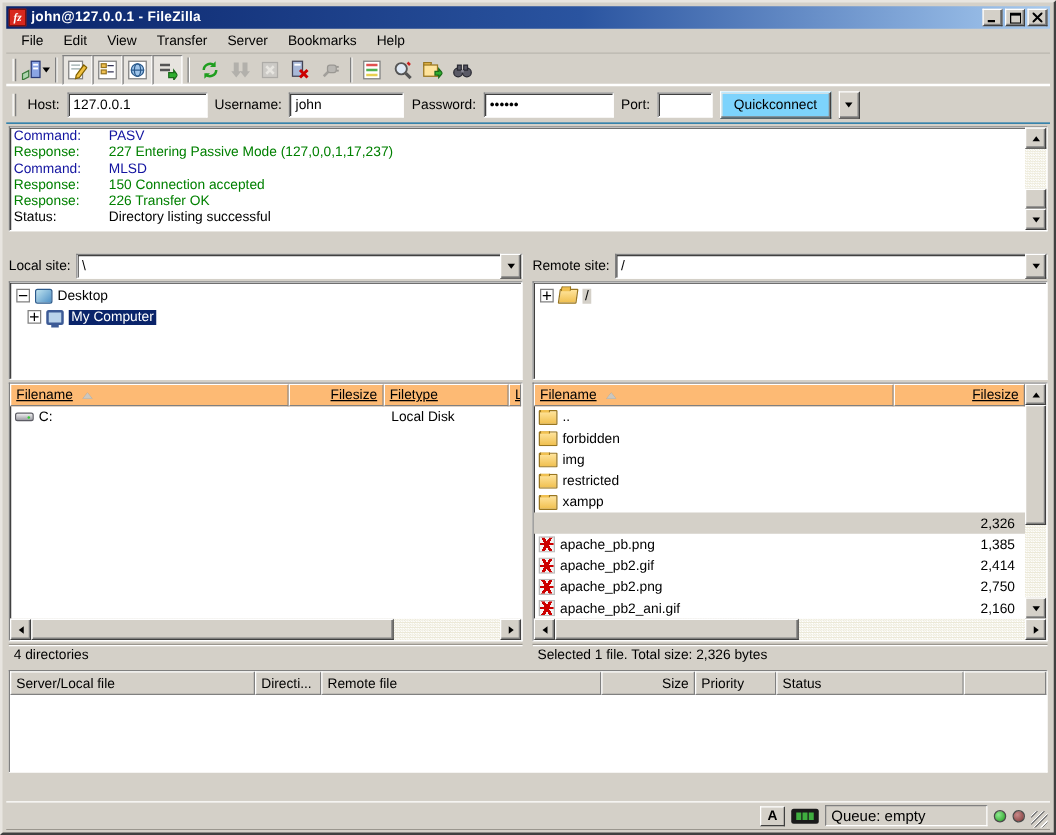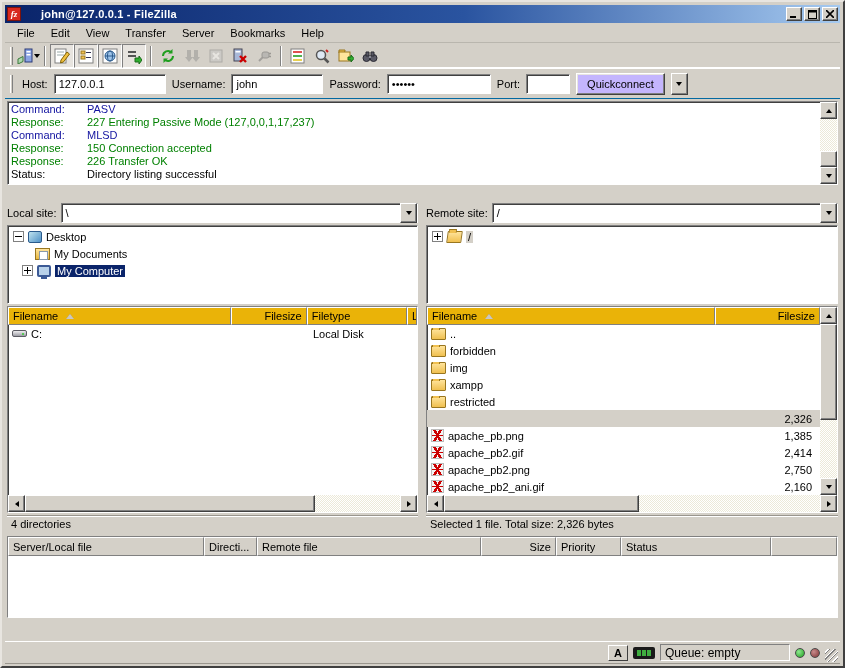--- a/index.html
+++ b/index.html
@@ -5,21 +5,21 @@
   * { box-sizing: border-box; margin: 0; padding: 0; }
   html,body { width:845px; height:668px; overflow:hidden; }
   body { font: 11px "Liberation Sans", sans-serif; background:#d4d0c8; color:#000; }
   .frame { width:845px; height:668px; padding:3px; background:#d4d0c8;
            border:2px solid; border-color:#e8e5e0 #404040 #404040 #e8e5e0;
            display:flex; flex-direction:column; }
   
   .titlebar { height:18px; flex:0 0 18px; background:linear-gradient(90deg,#0a246a 0%,#2a54a0 55%,#a6caf0 100%);
               display:flex; align-items:center; padding:0 2px; color:#fff; font-weight:bold; }
   .fz-logo { width:14px; height:14px; background:#d8281e; border:1px solid #7c120c; color:#fff;
-             font:italic bold 9px "Liberation Serif",serif; display:flex; align-items:center; justify-content:center; margin-right:20px; }
+             font:italic bold 9px "Liberation Serif",serif; display:flex; align-items:center; justify-content:center; margin-right:4px; }
   .title-text { flex:1; font-size:11px; letter-spacing:.2px; }
   .win-btn { width:16px; height:14px; margin-left:2px; background:#d4d0c8;
              border:1px solid; border-color:#fff #404040 #404040 #fff; box-shadow:inset -1px -1px 0 #808080;
              display:flex; align-items:center; justify-content:center; }
   
   .menubar { height:20px; flex:0 0 20px; display:flex; align-items:center; padding-left:4px;
              border-bottom:1px solid #b9b6ae; }
   .menu-item { padding:3px 8px; cursor:default; }
   
   .toolbar { height:26px; flex:0 0 26px; display:flex; align-items:center; padding:1px 2px;
@@ -29,21 +29,21 @@
   .tbtn.pressed { border-color:#808080 #fff #fff #808080; background:#e7e4df; }
   .tbtn .dd { margin-left:1px; }
   .tsep { width:2px; height:20px; border-left:1px solid #808080; border-right:1px solid #fff; margin:0 4px; }
   .disabled { filter:grayscale(1); opacity:.45; }
   .dd-tri { width:0; height:0; border-left:3px solid transparent; border-right:3px solid transparent; border-top:4px solid #000; }
   
   .quickbar { height:30px; flex:0 0 30px; display:flex; align-items:center; gap:6px; padding:0 2px;
               border-bottom:1px solid #0369a1; }
   .textfield { height:20px; background:#fff; border:1px solid; border-color:#808080 #fff #fff #808080;
                box-shadow:inset 1px 1px 0 #404040; padding:2px 4px; font:11px "Liberation Sans",sans-serif; }
-  .btn { height:22px; padding:2px 10px; background:#c4b5fd; border:1px solid; border-color:#fff #404040 #404040 #fff;
+  .btn { height:22px; padding:2px 10px; background:#7dd3fc; border:1px solid; border-color:#fff #404040 #404040 #fff;
          box-shadow:inset -1px -1px 0 #808080, inset 1px 1px 0 #e8e5e0; font:11px "Liberation Sans",sans-serif; }
   .combo-btn { width:17px; height:20px; background:#d4d0c8; border:1px solid; border-color:#fff #404040 #404040 #fff;
                box-shadow:inset -1px -1px 0 #808080; display:flex; align-items:center; justify-content:center; }
   
   .log { height:84px; flex:0 0 84px; margin:2px; background:#fff; border:1px solid; border-color:#808080 #fff #fff #808080;
          box-shadow:inset 1px 1px 0 #404040; display:flex; }
   .log-lines { flex:1; padding:1px 3px; overflow:hidden; }
   .log-line { height:13px; display:flex; white-space:nowrap; }
   .log-label { width:76px; flex:0 0 76px; }
   .c-command { color:#1314a0; }
@@ -78,21 +78,21 @@
   .indent { width:18px; flex:0 0 18px; }
   .expander { width:11px; height:11px; flex:0 0 11px; background:#fff; border:1px solid #808080;
               display:flex; align-items:center; justify-content:center; }
   .sel-navy { background:#0a246a; color:#fff; padding:0 2px; }
   .sel-soft { background:#d4d0c8; padding:0 2px; }
   
   .list { flex:1; margin:0 2px; background:#fff; border:1px solid; border-color:#808080 #fff #fff #808080;
           box-shadow:inset 1px 1px 0 #404040; display:flex; flex-direction:column; overflow:hidden; }
   .list-main { flex:1; display:flex; overflow:hidden; }
   .list-content { flex:1; display:flex; flex-direction:column; overflow:hidden; }
-  .lhead { height:18px; flex:0 0 18px; display:flex; background:#eab308; }
+  .lhead { height:18px; flex:0 0 18px; display:flex; background:#fdba74;text-decoration:underline; }
   .hcell { border:1px solid; border-color:#fff #808080 #808080 #fff; padding:1px 4px; display:flex;
            align-items:center; overflow:hidden; white-space:nowrap; }
   .hr { justify-content:flex-end; }
   .sort-asc { width:0;height:0;border-left:4px solid transparent;border-right:4px solid transparent;
               border-bottom:5px solid #cbc7bf; margin-left:8px; filter:drop-shadow(0 0 0.5px #8a867e); }
   .lbody { flex:1; overflow:hidden; }
   .lrow { height:17px; display:flex; align-items:center; white-space:nowrap; }
   .cell { padding:0 4px; overflow:hidden; }
   .cr { text-align:right; }
   .sel-gray { background:#d4d0c8; }
@@ -392,25 +392,20 @@
         <div class="tree-row">
           <span class="expander">
               <svg width="7" height="7">
                 <line x1="0" y1="3.5" x2="7" y2="3.5" stroke="#000"></line>
               </svg>
             </span>
           <span class="ic icon-desktop"></span>
           <span>Desktop</span>
         </div>
         <div class="tree-row">
-          <span class="indent"></span>
-          <span class="ic icon-mydocs"></span>
-          <span>My Documents</span>
-        </div>
-        <div class="tree-row">
           <span class="expander" style="margin-left:9px">
               <svg width="7" height="7">
                 <path d="M0 3.5h7M3.5 0v7" stroke="#000"></path>
               </svg>
             </span>
           <span class="ic icon-computer"></span>
           <span class="sel-navy">My Computer</span>
         </div>
       </div>
       <div class="list">
@@ -509,28 +504,28 @@
               <div class="lrow">
                   <span class="cell" style="width:288px;display:flex;align-items:center;gap:4px">
                     <span class="ic icon-folder"></span>
                     <span>img</span>
                   </span>
                   <span class="cell cr" style="flex:1;padding-right:8px"></span>
                 </div>
               <div class="lrow">
                   <span class="cell" style="width:288px;display:flex;align-items:center;gap:4px">
                     <span class="ic icon-folder"></span>
+                    <span>restricted</span>
+                  </span>
+                  <span class="cell cr" style="flex:1;padding-right:8px"></span>
+                </div>
+              <div class="lrow">
+                  <span class="cell" style="width:288px;display:flex;align-items:center;gap:4px">
+                    <span class="ic icon-folder"></span>
                     <span>xampp</span>
-                  </span>
-                  <span class="cell cr" style="flex:1;padding-right:8px"></span>
-                </div>
-              <div class="lrow">
-                  <span class="cell" style="width:288px;display:flex;align-items:center;gap:4px">
-                    <span class="ic icon-folder"></span>
-                    <span>restricted</span>
                   </span>
                   <span class="cell cr" style="flex:1;padding-right:8px"></span>
                 </div>
               <div class="lrow sel-gray">
                   <span class="cell cr" style="flex:1;padding-right:8px">2,326</span>
                 </div>
               <div class="lrow">
                   <span class="cell" style="width:288px;display:flex;align-items:center;gap:4px">
                     <span class="ic icon-image"></span>
                     <span>apache_pb.png</span>

